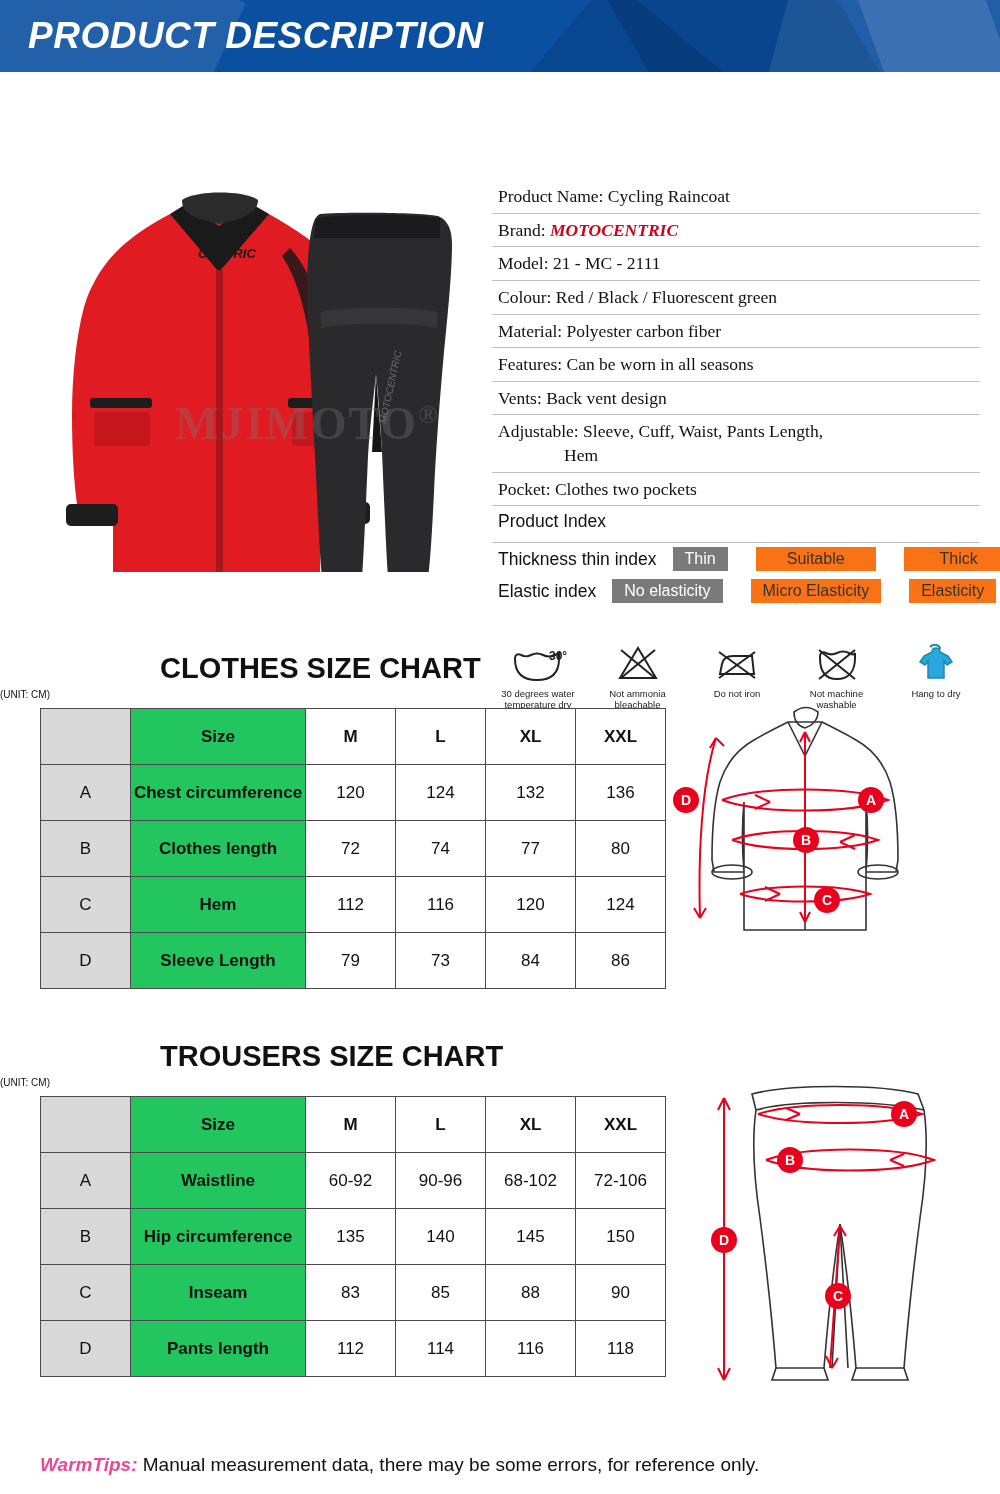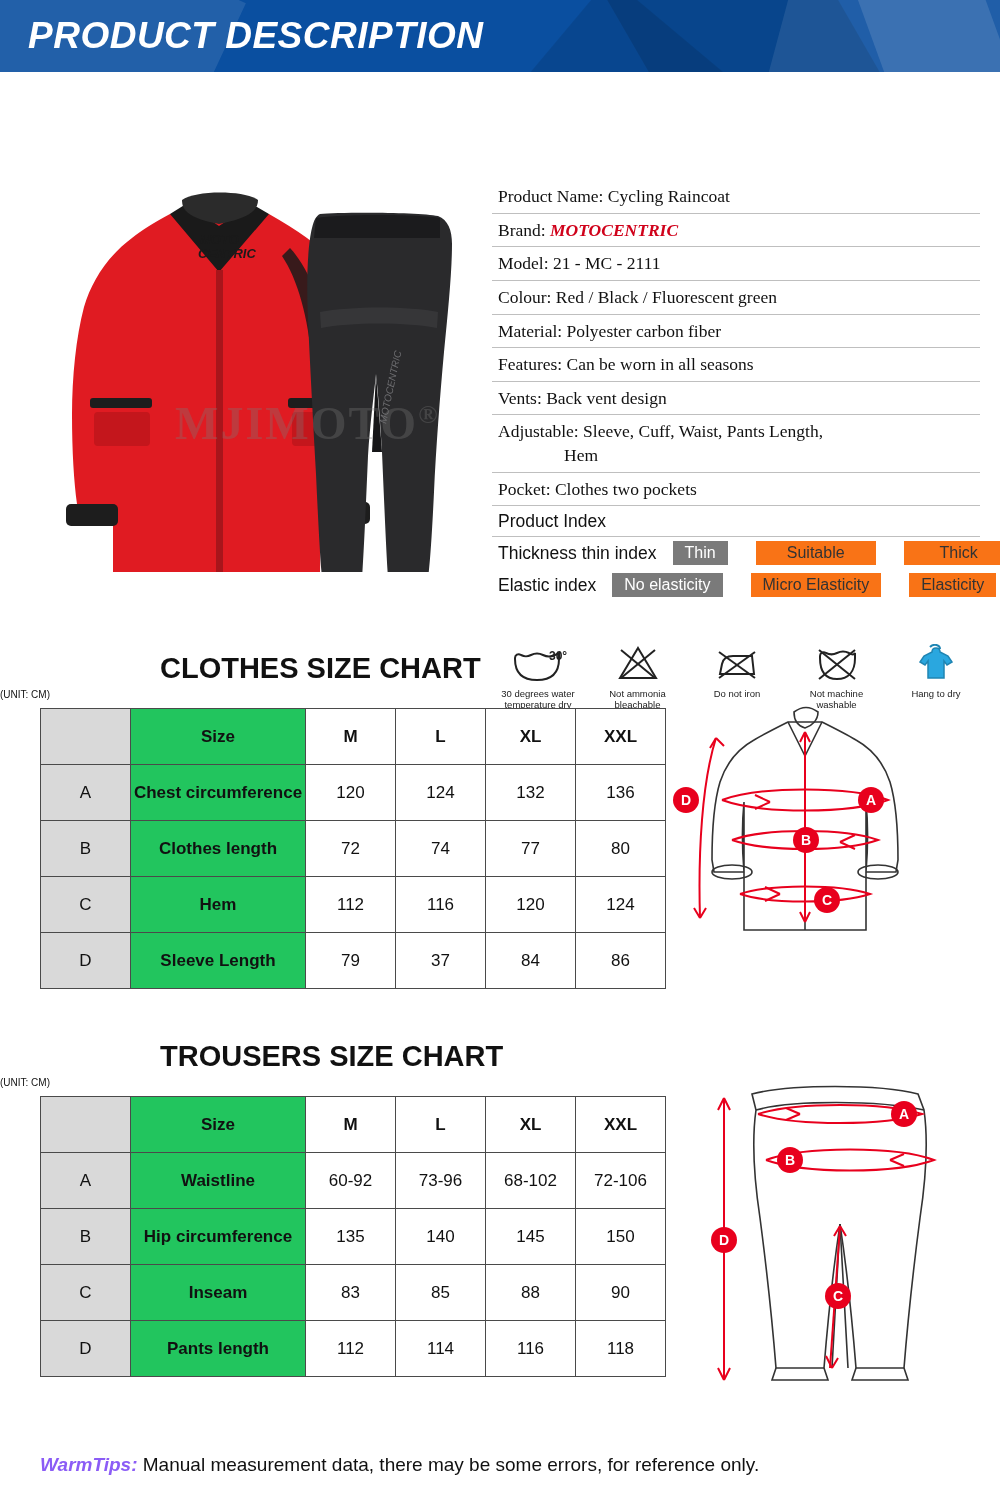--- a/index.html
+++ b/index.html
@@ -63,21 +63,21 @@
     white-space:nowrap;
     font-family:Liberation Serif, serif;
   }
   .spec-row.wrap { white-space:normal; }
   .spec-label { font-weight:normal; }
   .spec-val { }
   .brand-val { color:#d0021b; font-style:italic; font-weight:bold; }
   .indent { display:block; padding-left:66px; }
 
   .index-title {
-    padding:5px 2px 4px 6px;
+    padding:5px 2px 10px 6px;
     font-size:17.5px;
     border-bottom:1px solid #bfbfbf;
   }
 
   .index-row {
     display:flex; align-items:center;
     padding:4px 2px 4px 6px;
     font-size:17.5px;
     gap:12px;
   }
@@ -124,21 +124,21 @@
   table.size .namecol { background:#22c55e; width:175px; font-weight:bold; font-size:17px; }
   table.size .valcol { width:90px; background:#fff; }
 
   .chart-block { position:relative; }
   .diagram { position:absolute; }
 
   .warm {
     position:absolute; left:40px; bottom:18px;
     font-size:19px;
   }
-  .warm .w1 { color:#8b5cf6; font-weight:bold; font-style:italic; }
+  .warm .w1 { color:#ec4899; font-weight:bold; font-style:italic; }
 
   .bullet-label {
     fill:#fff; font-size:14px; font-weight:bold; font-family:"Liberation Sans", sans-serif;
   }
 </style>
 </head>
 <body>
 
 <div class="banner">
   <div class="facet f1"></div>
@@ -340,21 +340,21 @@
       <td class="namecol">Hem</td>
       <td class="valcol">112</td>
       <td class="valcol">116</td>
       <td class="valcol">120</td>
       <td class="valcol">124</td>
     </tr>
     <tr>
       <td class="rowlbl">D</td>
       <td class="namecol">Sleeve Length</td>
       <td class="valcol">79</td>
-      <td class="valcol">37</td>
+      <td class="valcol">73</td>
       <td class="valcol">84</td>
       <td class="valcol">86</td>
     </tr>
   </tbody>
     </table>
 
   <svg class="diagram" style="left:660px; top:30px;" width="330" height="280" viewBox="0 0 330 280">
     <g stroke="#333" stroke-width="1.6" fill="none">
       <path d="M128 40 C116 46 104 52 94 58 C76 68 66 82 60 100 C54 120 52 150 52 178 L54 190 L84 190 C82 166 82 140 84 120 L84 248 L206 248 L206 120 C208 140 208 166 206 190 L236 190 L238 178 C238 150 236 120 230 100 C224 82 214 68 196 58 C186 52 174 46 162 40 Z"></path>
       <path d="M128 40 L145 74 L162 40"></path>
@@ -401,21 +401,21 @@
       <th class="hdr namecol">Size</th>
       <th class="hdr valcol">M</th>
       <th class="hdr valcol">L</th>
       <th class="hdr valcol">XL</th>
       <th class="hdr valcol">XXL</th>
     </tr>
     <tr>
       <td class="rowlbl">A</td>
       <td class="namecol">Waistline</td>
       <td class="valcol">60-92</td>
-      <td class="valcol">73-96</td>
+      <td class="valcol">90-96</td>
       <td class="valcol">68-102</td>
       <td class="valcol">72-106</td>
     </tr>
     <tr>
       <td class="rowlbl">B</td>
       <td class="namecol">Hip circumference</td>
       <td class="valcol">135</td>
       <td class="valcol">140</td>
       <td class="valcol">145</td>
       <td class="valcol">150</td>

